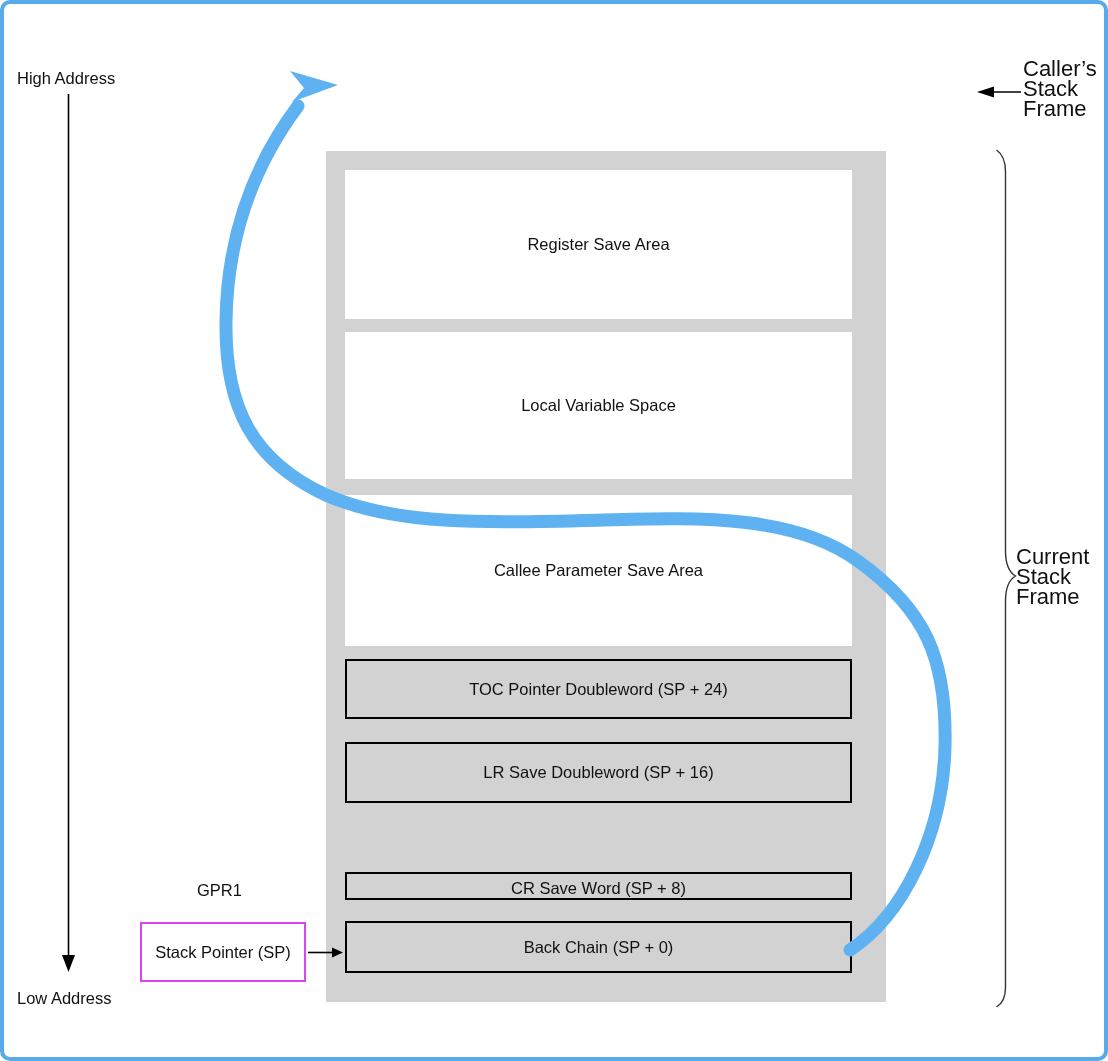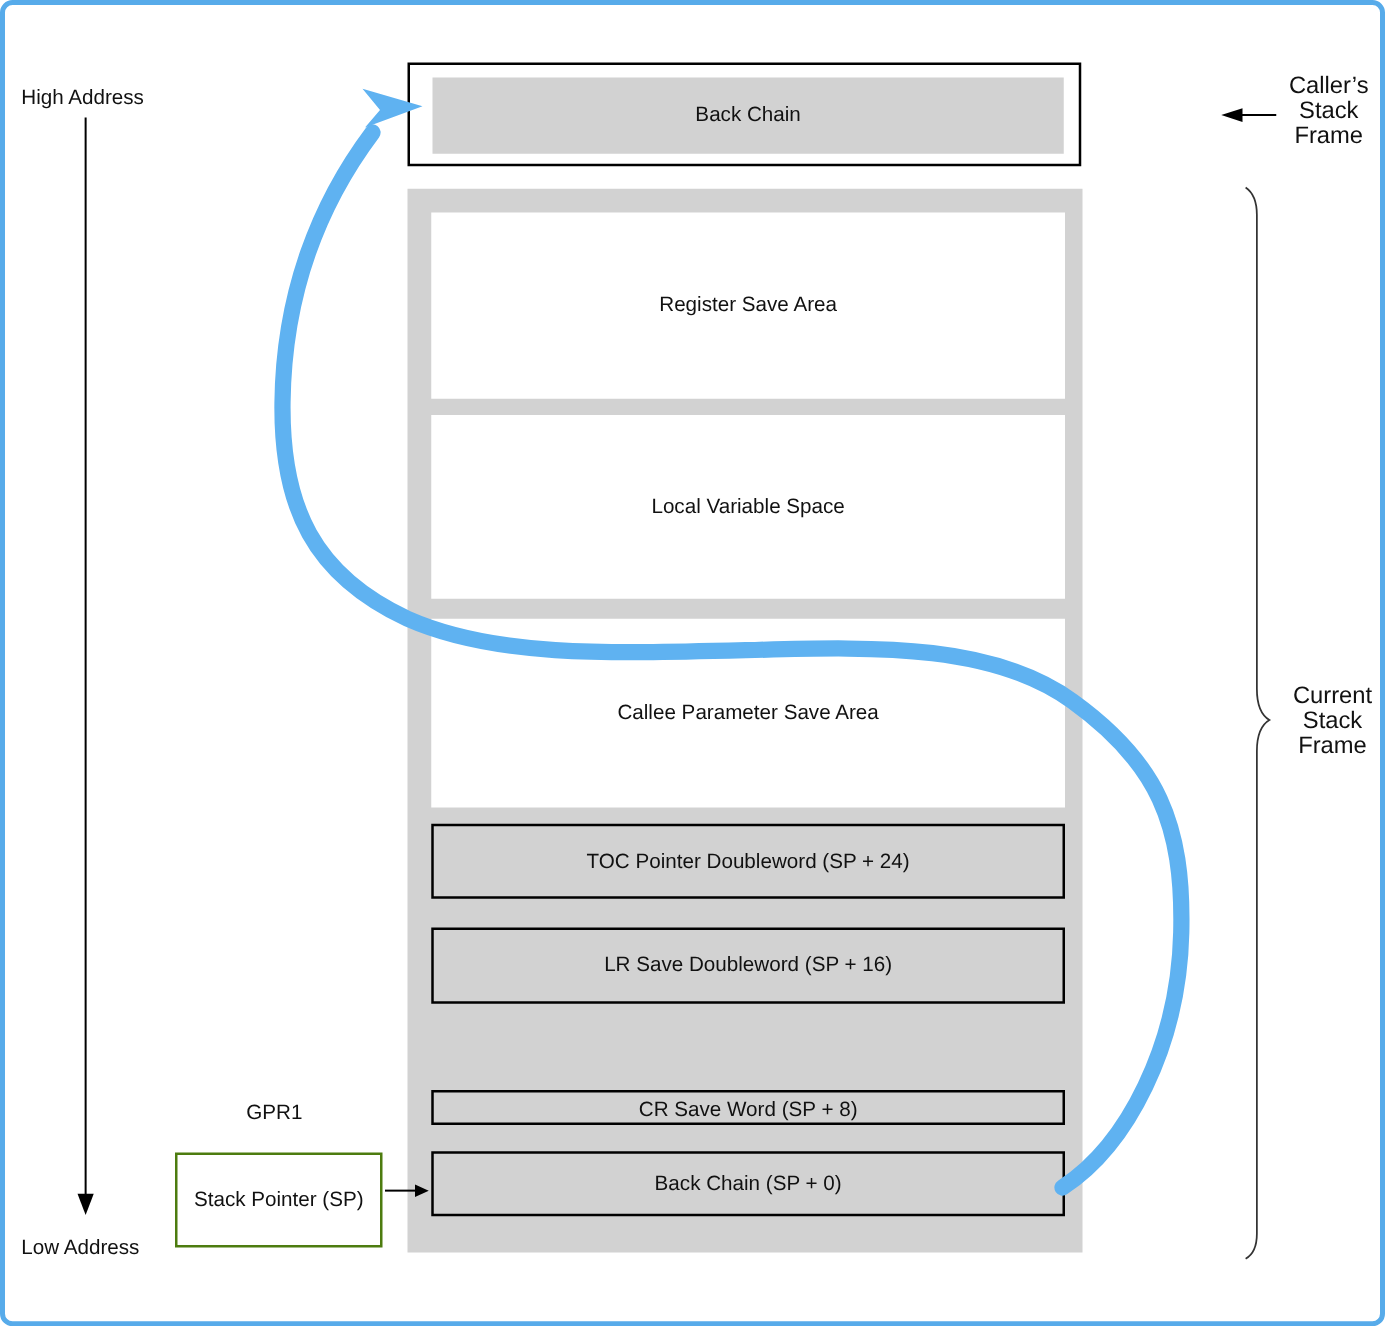--- a/index.html
+++ b/index.html
@@ -12,56 +12,56 @@
     border-radius:10px;
     font-family:"Liberation Sans", sans-serif;
     color:#111;
     overflow:hidden;
   }
   .overlay{
     position:absolute;left:0;top:0;width:1108px;height:1061px;
     pointer-events:none;z-index:5;
   }
   .txt{position:absolute;font-size:16.5px;line-height:20px;white-space:nowrap;z-index:2;}
-  .side-label{position:absolute;font-size:19px;line-height:20px;text-align:center;z-index:2;}
+  .side-label{position:absolute;font-size:22px;line-height:20px;z-index:2;}
 
   .caller-box{
     position:absolute;left:322px;top:46px;width:539px;height:83px;
     box-sizing:border-box;border:2px solid #000;background:#fff;z-index:1;
   }
   .caller-inner{
     position:absolute;left:18px;top:10px;width:505px;height:61px;
     background:var(--gray,#d2d2d2);
     display:flex;align-items:center;justify-content:center;
     font-size:16.5px;
   }
   .frame-container{
     position:absolute;left:322px;top:147px;width:540px;height:851px;
-    background:var(--gray,#d2d2d2);z-index:1;
+    background:var(--gray,#d2d2d2);z-index:1;padding-left:20px;
   }
   .row{
     position:absolute;left:19px;width:507px;
     box-sizing:border-box;
     display:flex;align-items:center;justify-content:center;
     font-size:16.5px;text-align:center;
   }
   .row.white{background:#fff;}
   .row.grayb{background:var(--gray,#d2d2d2);border:2px solid #000;}
   .r0{top:19px;height:149px;}
   .r1{top:181px;height:147px;}
   .r2{top:344px;height:151px;}
   .r3{top:508px;height:60px;}
   .r4{top:591px;height:61px;}
   .r5{top:673px;height:27px;}
   .r6{top:721px;height:28px;align-items:flex-end;}
   .r7{top:770px;height:52px;}
 
   .sp-box{
-    position:absolute;left:136px;top:918px;width:166px;height:76px;
-    box-sizing:border-box;border:2px solid #4d7c0f;background:#fff;
+    position:absolute;left:136px;top:918px;width:166px;height:60px;
+    box-sizing:border-box;border:2px solid #d946ef;background:#fff;
     display:flex;align-items:center;justify-content:center;
     font-size:16.5px;z-index:2;
   }
   .stroke-black{stroke:#000;stroke-width:1.6;fill:none;}
   .fill-black{fill:#000;stroke:none;}
   .brace{stroke:#333;stroke-width:1.4;fill:none;}
   .blue-curve{stroke:var(--accent-blue,#5fb2f1);stroke-width:13;fill:none;stroke-linecap:round;}
   .blue-head{fill:var(--accent-blue,#5fb2f1);stroke:none;}
 </style>
 </head>
@@ -95,25 +95,20 @@
          Q 1001.5 566 1011.5 572
          Q 1001.5 578 1001.5 597
          L 1001.5 983
          Q 1001.5 998 992.5 1003"></path>
   </svg>
 
   <div class="txt" style="left:13px;top:64px;">High Address</div>
   <div class="txt" style="left:13px;top:984px;">Low Address</div>
   <div class="txt" style="left:193px;top:876px;">GPR1</div>
 
-  <div class="caller-box">
-    <div class="caller-inner">
-      <span>Back Chain</span>
-    </div>
-  </div>
 
   <div class="side-label" style="left:1019px;top:55px;width:80px;">
     <div>Caller’s</div>
     <div>Stack</div>
     <div>Frame</div>
   </div>
 
   <div class="frame-container">
     <div class="row white r0">
       <span>Register Save Area</span>

